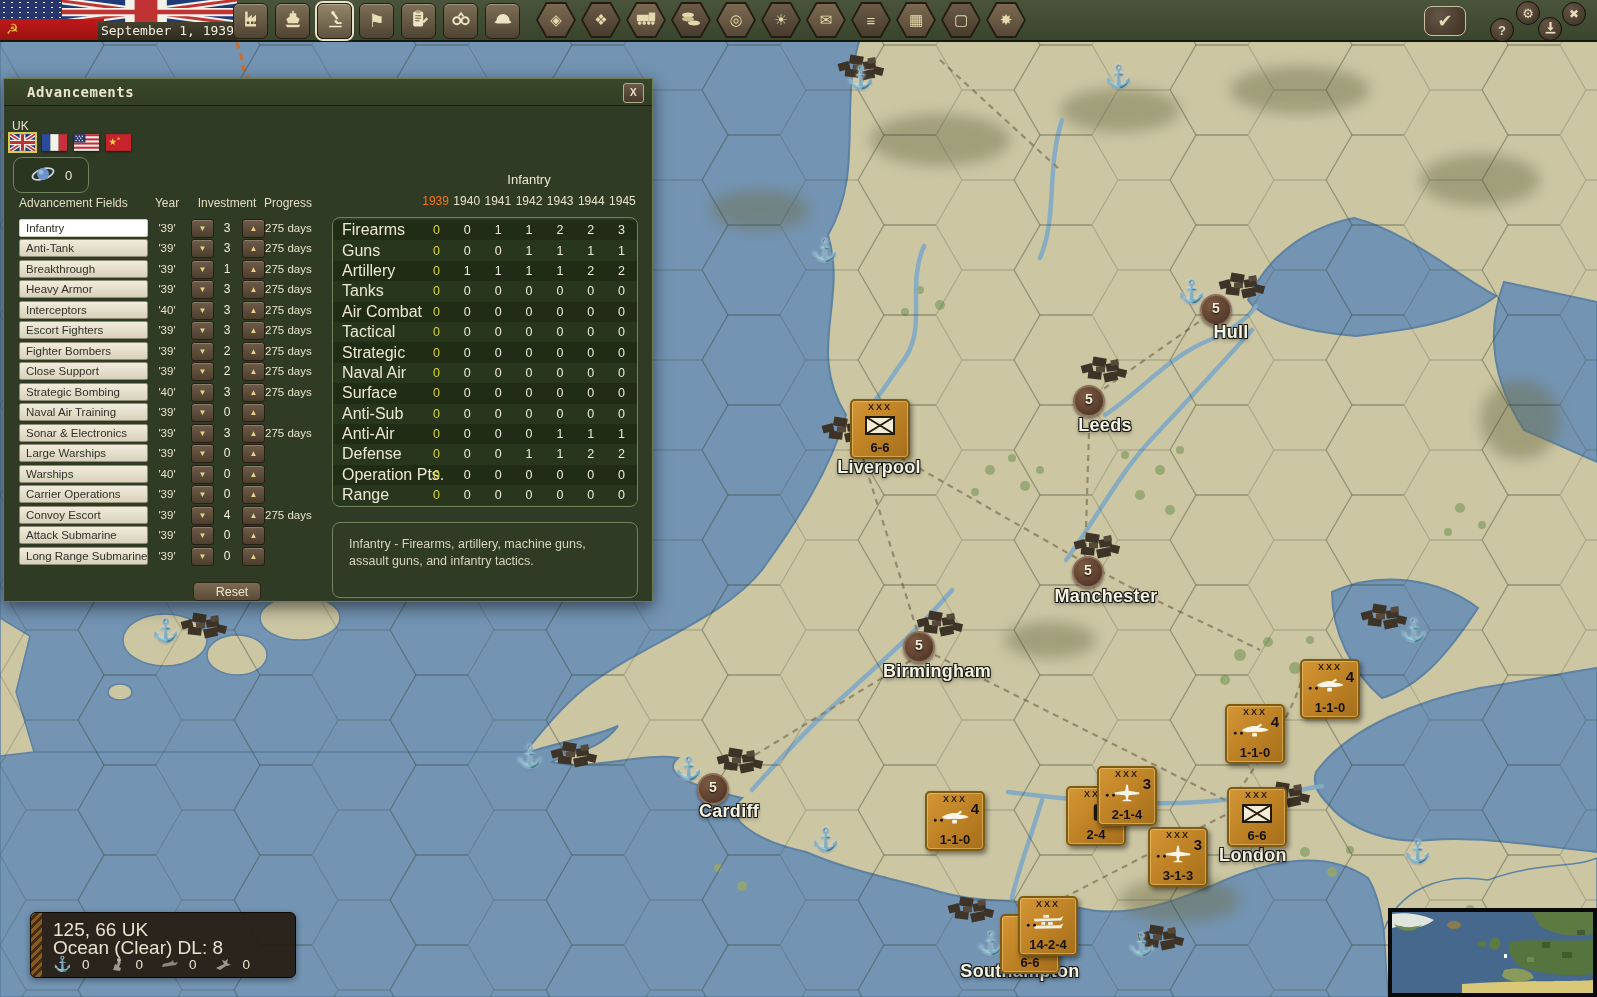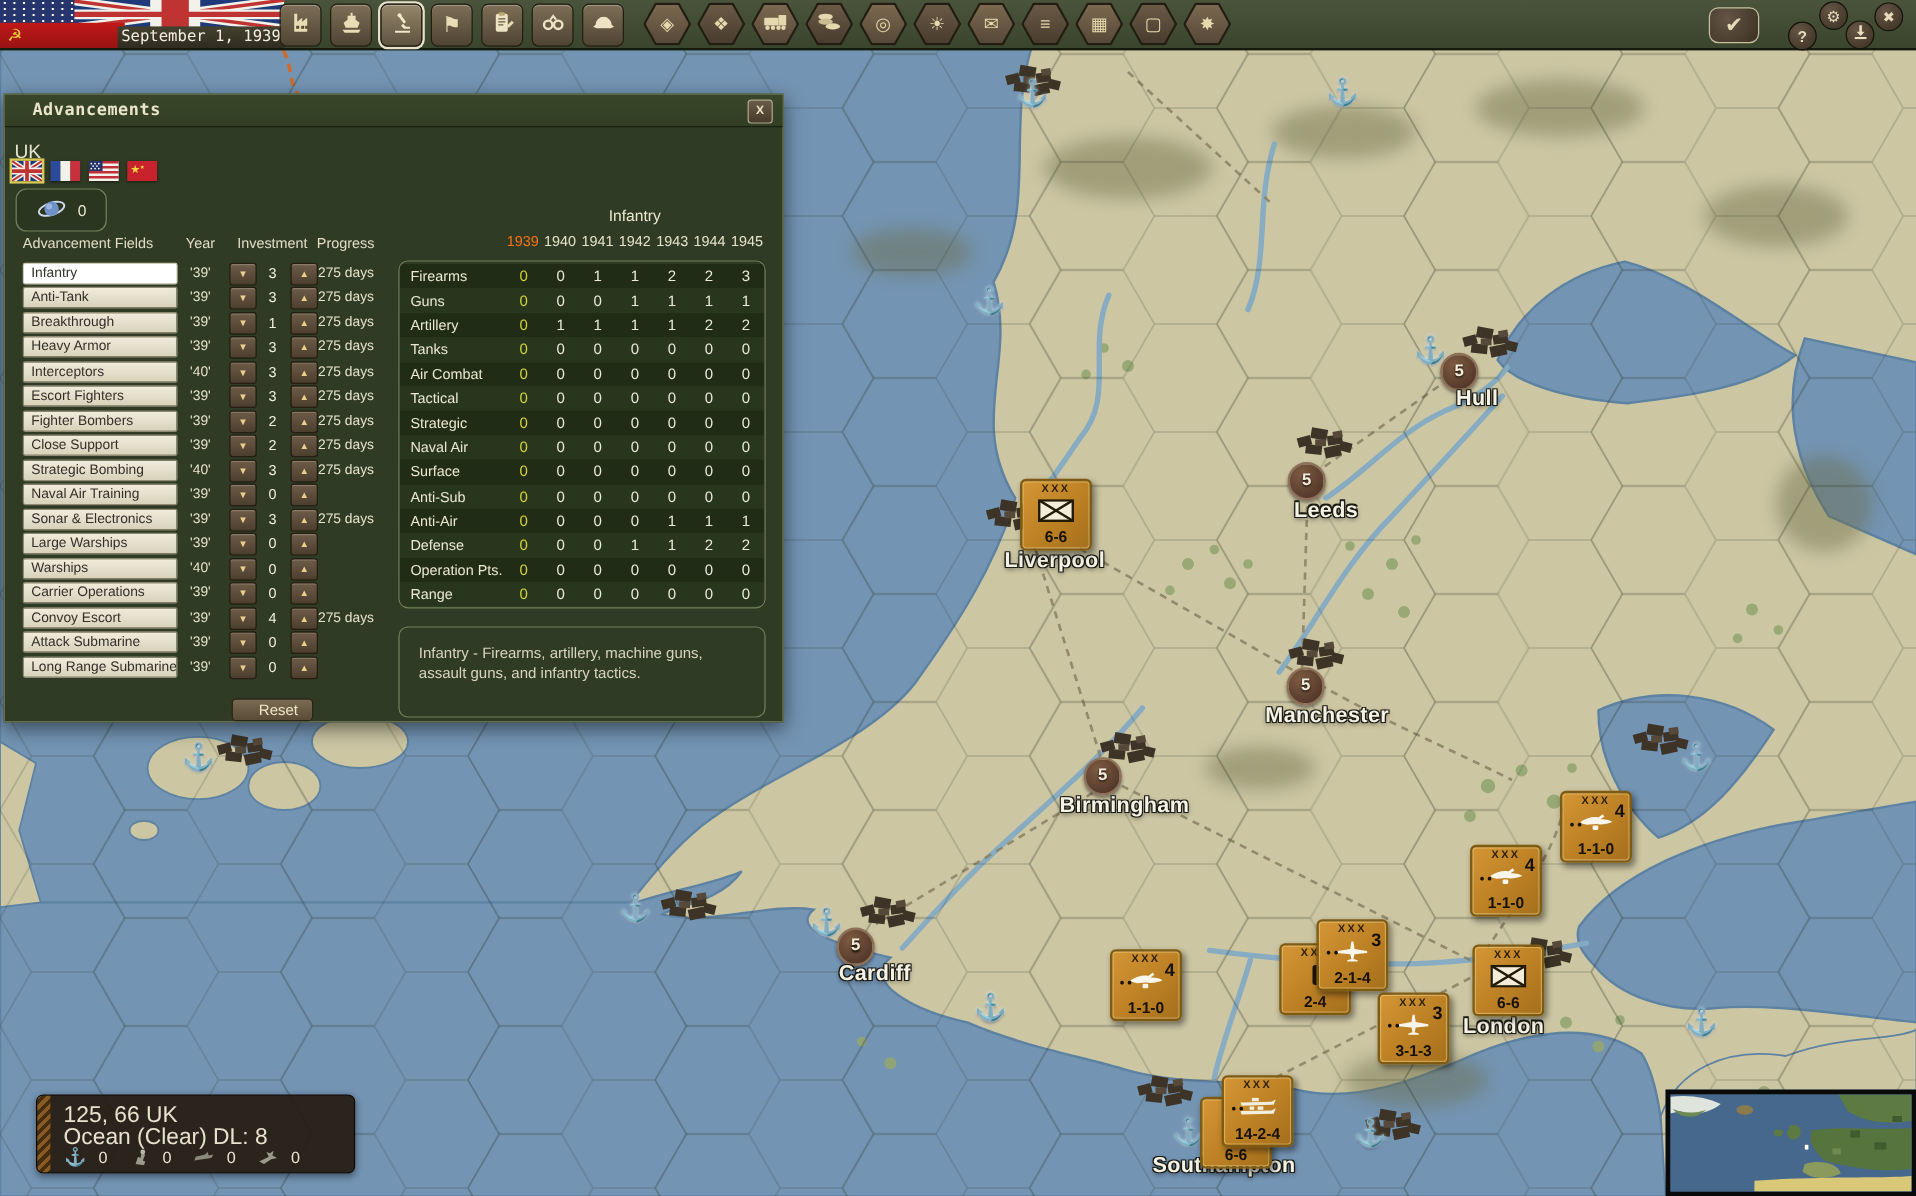--- a/index.html
+++ b/index.html
@@ -55,21 +55,21 @@
   .rb-close{left:1562px;top:2px;width:22px;height:22px;border-radius:50%;font-size:12px;}
   
   #dialog{position:absolute;left:3px;top:78px;width:648px;height:522px;z-index:30;
     background:#2f3b24;border:1px solid #6d7c55;box-shadow:0 5px 16px rgba(0,0,0,.55);}
   .dlg-title{position:absolute;left:0;top:0;right:0;height:26px;background:linear-gradient(#3a4629,#333f24);
     border-bottom:1px solid #18200f;color:#eae5cb;font:bold 14px/26px "DejaVu Sans Mono",monospace;
     padding-left:23px;letter-spacing:.5px;}
   .dlg-close{position:absolute;right:8px;top:4px;width:19px;height:18px;border-radius:3px;
     background:linear-gradient(#6a5b48,#473a2a);border:1px solid #b4ab8e;color:#ece3c6;
     font:bold 10px/17px "Liberation Sans",sans-serif;text-align:center;cursor:pointer;}
-  .nation{position:absolute;left:8px;top:40px;color:#e7e3cd;font-size:16px;}
+  .nation{position:absolute;left:8px;top:40px;color:#e7e3cd;font-size:12px;}
   #flags{position:absolute;left:6px;top:55px;display:flex;gap:7px;}
   .flag{width:25px;height:17px;box-sizing:border-box;cursor:pointer;box-shadow:0 1px 2px rgba(0,0,0,.5);}
   .flag svg{display:block;width:100%;height:100%;}
   .flag.sel{outline:2px solid #d8c855;}
   .research-btn{position:absolute;left:9px;top:78px;width:74px;height:34px;border:1px solid #72825a;border-radius:9px;
     display:flex;align-items:center;justify-content:center;gap:9px;color:#eee9d2;font-size:13px;cursor:pointer;
     background:#2b3621;}
   .colhead{position:absolute;color:#e2ddc3;font-size:12px;top:117px;}
   .h-fields{left:15px;}
   .h-year{left:144px;width:38px;text-align:center;}
@@ -94,21 +94,21 @@
   #detail{position:absolute;left:328px;top:0;width:312px;height:522px;}
   .dtitle{position:absolute;left:90px;right:8px;top:93px;text-align:center;color:#ece8d0;font-size:13px;}
   #dyears{position:absolute;left:0;right:6px;top:115px;display:flex;}
   #dyears .sp{width:88px;}
   .dyear{flex:1;text-align:center;color:#e8e4cc;font-size:12px;}
   .dyear.hl{color:#f97316;}
   #dbox{position:absolute;left:0;right:6px;top:138px;height:290px;border:1.5px solid #72825a;border-radius:8px;
     overflow:hidden;padding:2px 0;box-sizing:border-box;}
   .drow{display:flex;height:20.4px;align-items:center;background:#28361d;}
   .drow.alt{background:#202c15;}
-  .dlabel{width:88px;padding-left:9px;box-sizing:border-box;color:#ece8d2;font-size:12px;white-space:nowrap;}
+  .dlabel{width:88px;padding-left:9px;box-sizing:border-box;color:#ece8d2;font-size:16px;white-space:nowrap;}
   .dval{flex:1;text-align:center;color:#eceade;font-size:12.5px;}
   .dval.hl{color:#d8d438;}
   .ddesc{position:absolute;left:0;right:6px;top:443px;height:76px;border:1.5px solid #72825a;border-radius:8px;
     box-sizing:border-box;padding:13px 16px;color:#d9d5bf;font-size:12.5px;line-height:1.35;}
   
   #statuspanel{position:absolute;left:30px;top:912px;width:264px;height:64px;z-index:20;border-radius:6px;
     background:rgba(38,29,19,.94);border:1px solid #0c0804;box-shadow:0 2px 6px rgba(0,0,0,.4);overflow:hidden;}
   #rope{position:absolute;left:0;top:0;bottom:0;width:11px;
     background:repeating-linear-gradient(135deg,#8a5a24 0 3px,#452e10 3px 6px);}
   .sline{position:absolute;left:22px;color:#e9e1cd;font-size:19px;white-space:nowrap;}

